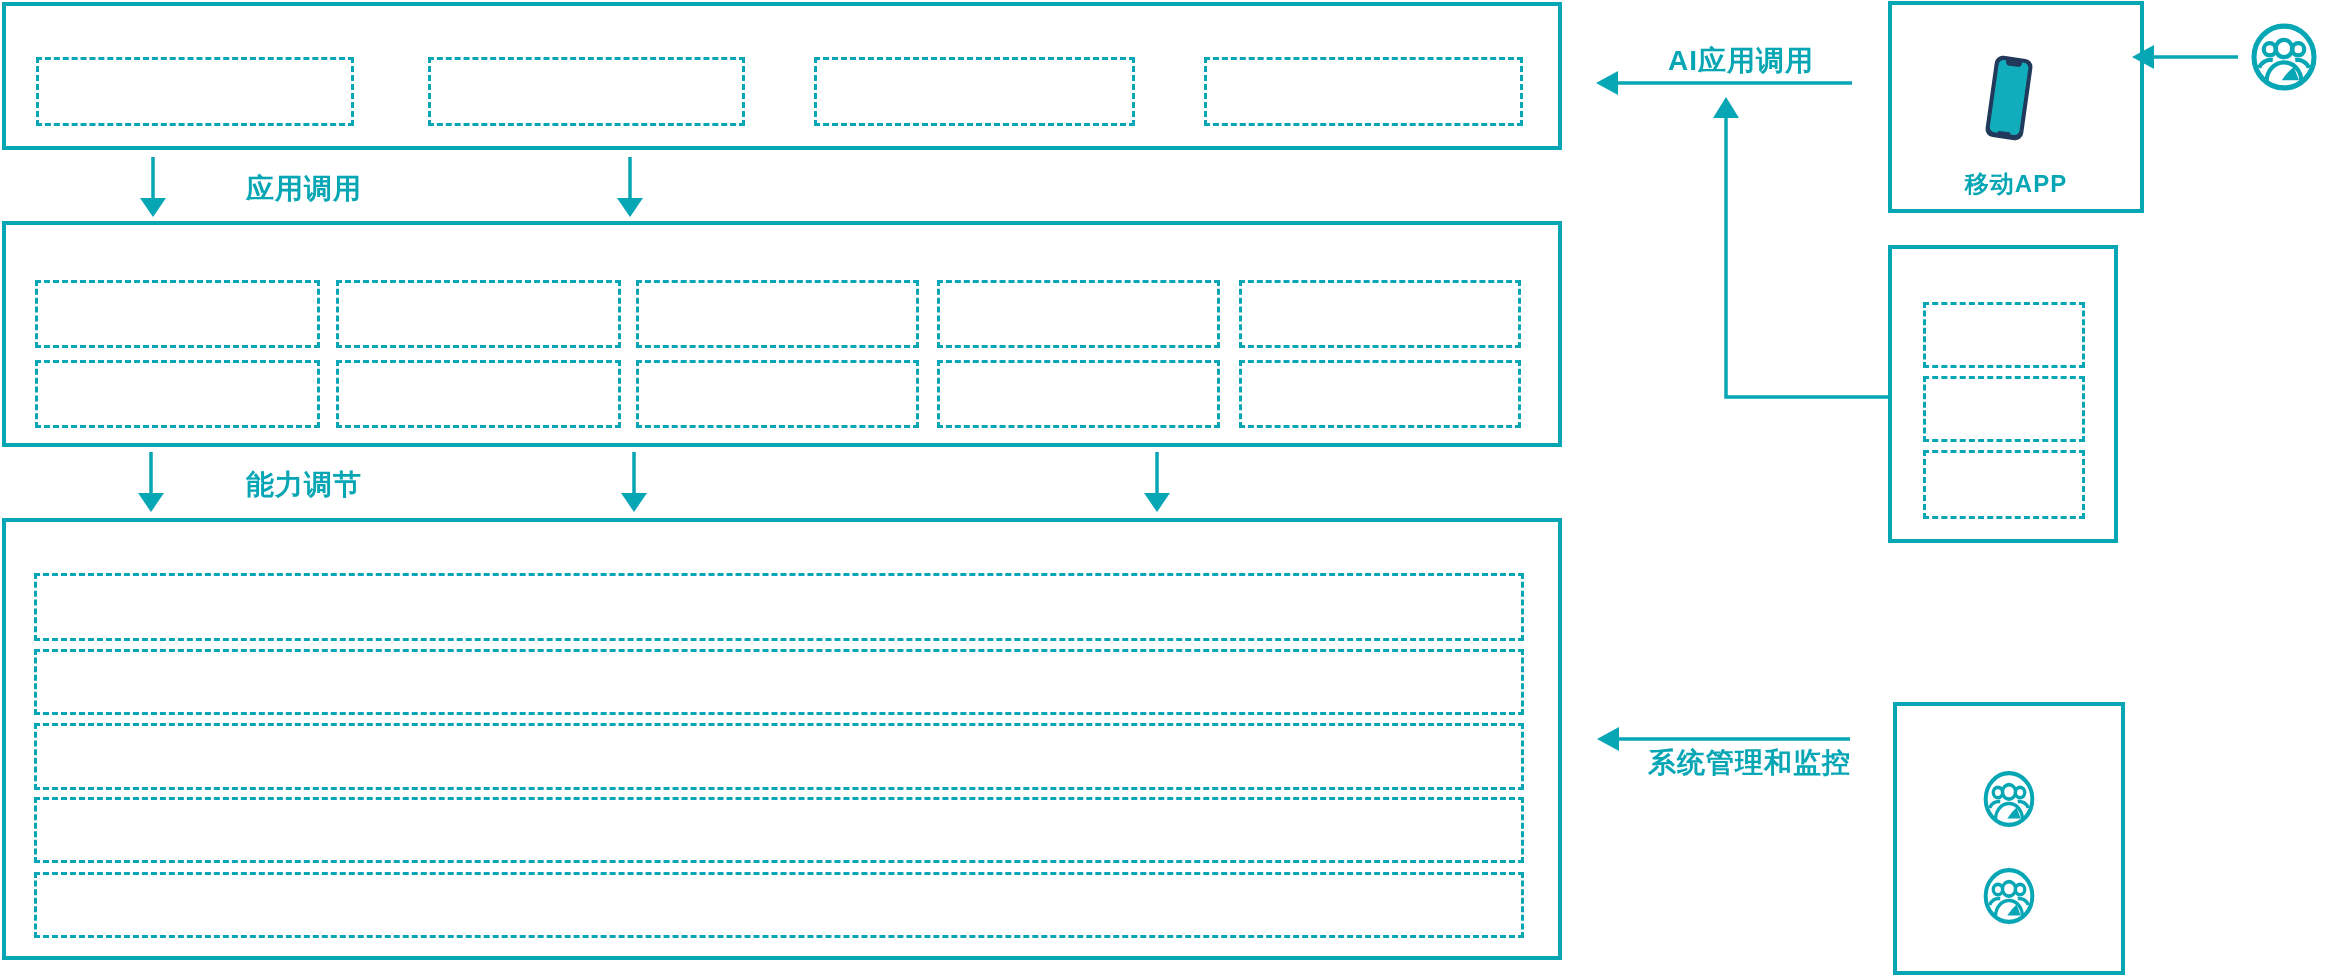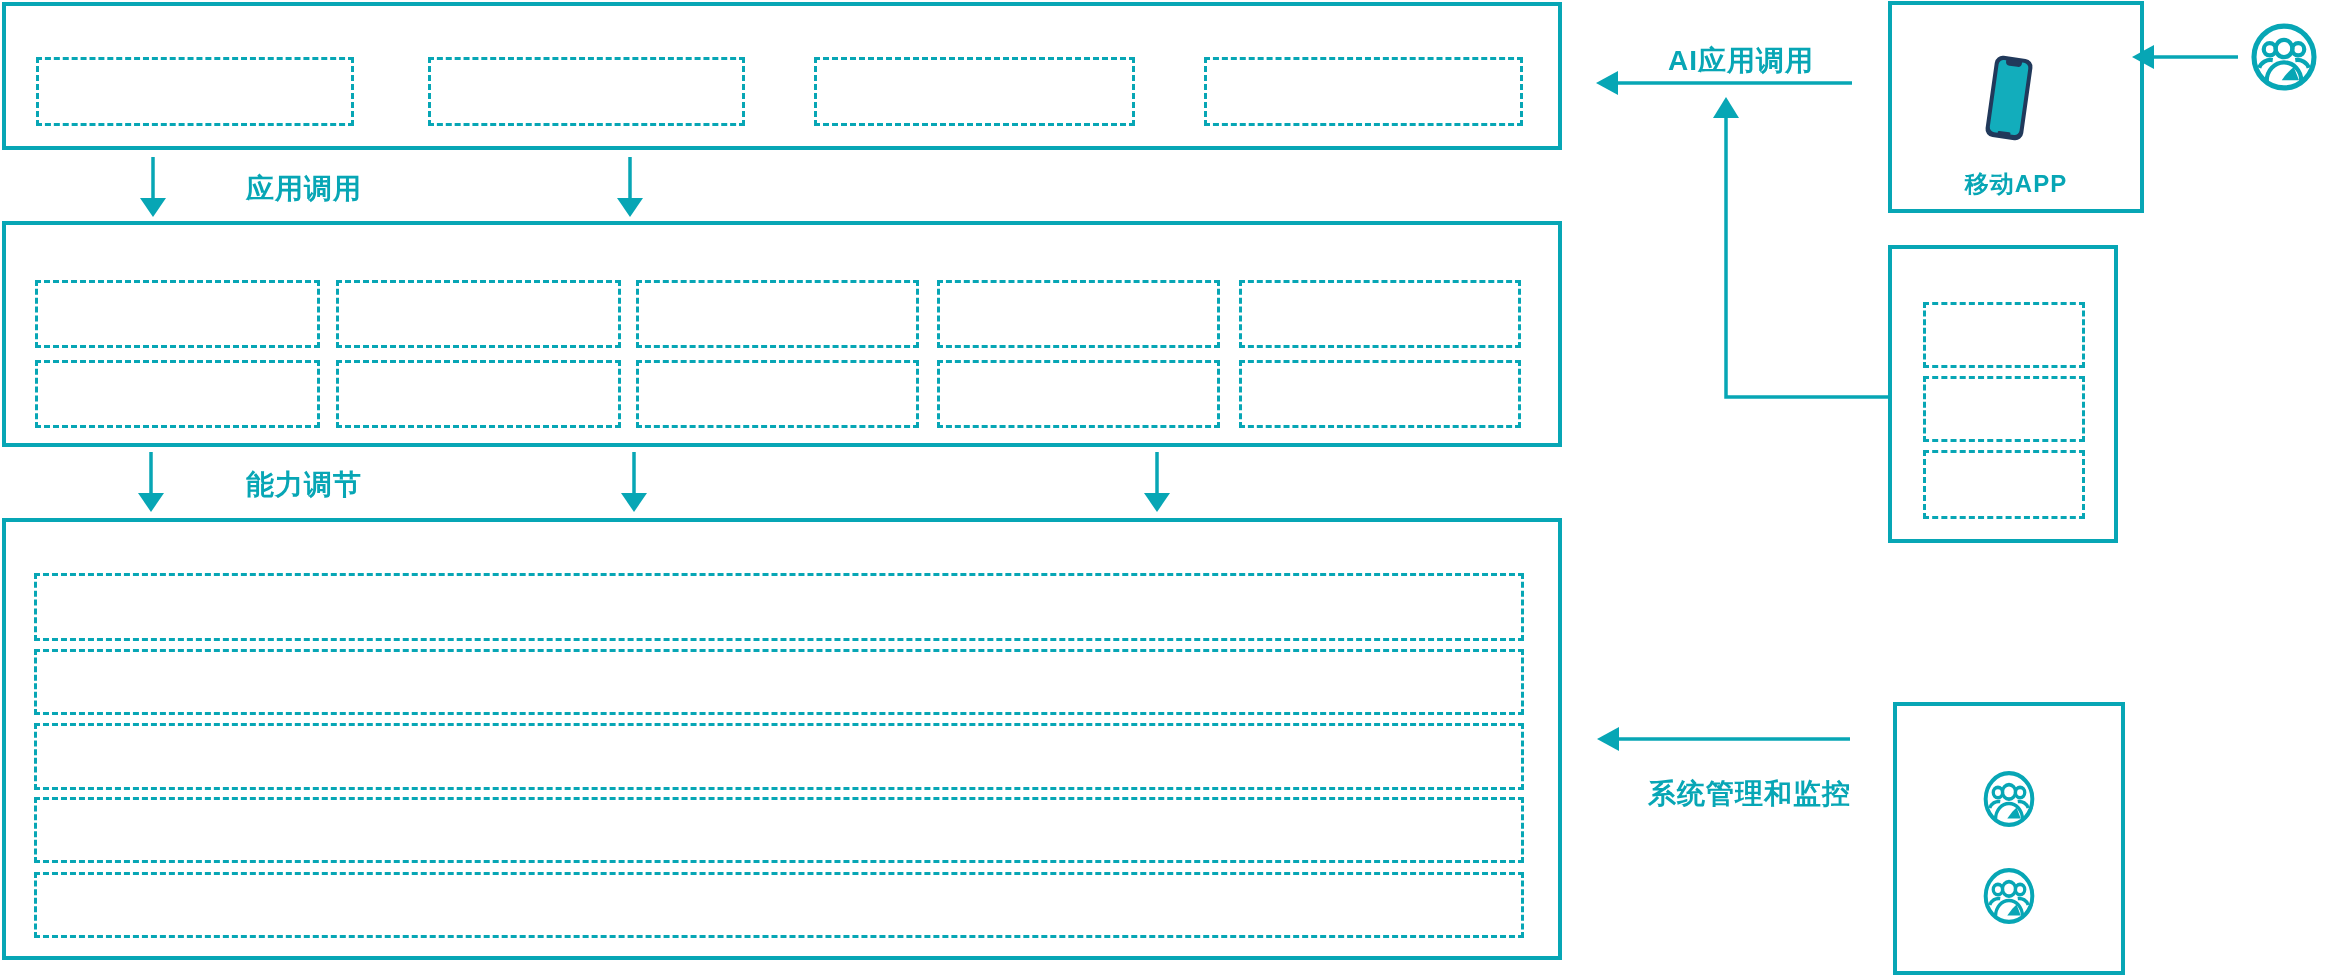--- a/index.html
+++ b/index.html
@@ -134,21 +134,21 @@
       <path class="outline" d="M40.5,31 a8,7 0 0 0 -9,-5"></path>
       <circle class="outline" cx="24" cy="18.5" r="5.6"></circle>
       <path class="outline" d="M12.5,39.5 a11.5,12 0 0 1 23,0"></path>
       <path class="wedge" d="M22.5,39 L34,39 L30.5,30.5 Q26.5,33.5 22.5,39 Z"></path>
     </svg>
   </div>
 
   <div class="flow-label" style="left:246px;top:175px">应用调用</div>
   <div class="flow-label" style="left:246px;top:471px">能力调节</div>
   <div class="flow-label" style="left:1668px;top:47px">AI应用调用</div>
-  <div class="flow-label" style="left:1648px;top:780px">系统管理和监控</div>
+  <div class="flow-label" style="left:1648px;top:749px">系统管理和监控</div>
 
   <svg class="overlay" width="2326" height="977" viewBox="0 0 2326 977">
 
     <g>
       <line x1="153" y1="157" x2="153" y2="198"></line>
       <polygon points="153,217 140,198 166,198"></polygon>
     </g>
     <g>
       <line x1="630" y1="157" x2="630" y2="198"></line>
       <polygon points="630,217 617,198 643,198"></polygon>

